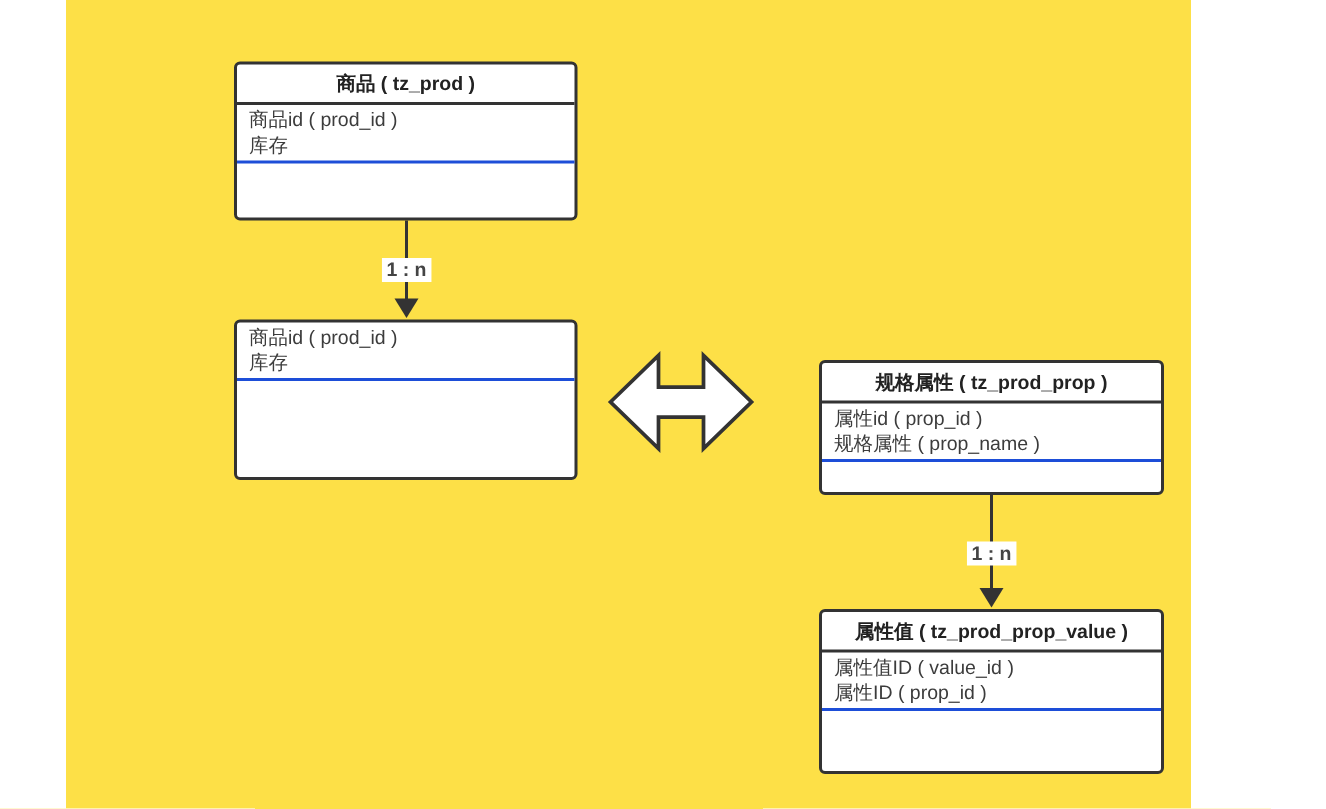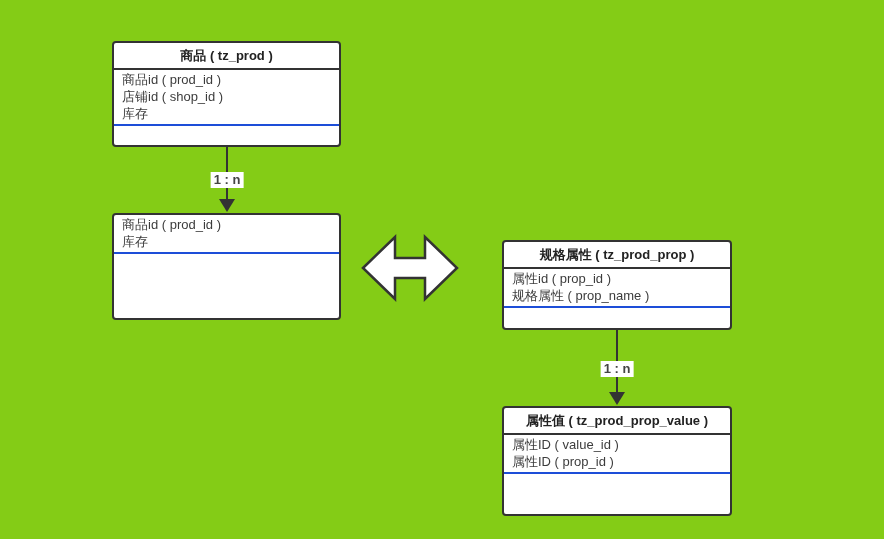--- a/index.html
+++ b/index.html
@@ -1,22 +1,23 @@
 <!DOCTYPE html>
 <html><head>
 <meta charset="utf-8">
 <style>
   html, body { margin: 0; padding: 0; background: #ffffff; }
   .canvas {
     position: relative;
-    width: 884px;
+    width: 750px;
     height: 539px;
-    background: #84cc16;
+    background: #fde047;
     font-family: "Liberation Sans", "DejaVu Sans", sans-serif;
     overflow: hidden;
+    margin-left: 44px;
   }
   
   .etable {
     position: absolute;
     box-sizing: border-box;
     display: flex;
     flex-direction: column;
     border: 2px solid #333333;
     border-radius: 4px;
     background: #ffffff;
@@ -74,21 +75,20 @@
 </style>
 </head>
 <body>
 
 <div class="canvas">
 
   <div class="etable" style="left:112px; top:41px; width:229px; height:106px;">
     <div class="t-header">商品 ( tz_prod )</div>
     <div class="t-body">
       <div>商品id ( prod_id )</div>
-      <div>店铺id ( shop_id )</div>
       <div>库存</div>
     </div>
     <div class="t-footer"></div>
   </div>
 
   <div class="conn-line" style="left:226px; top:147px; height:53px;"></div>
   <div class="arrow-head" style="left:219px; top:199px;"></div>
   <div class="conn-label" style="left:227px; top:172px;">1 : n</div>
 
   <div class="etable" style="left:112px; top:213px; width:229px; height:107px;">
@@ -112,19 +112,19 @@
     <div class="t-footer"></div>
   </div>
 
   <div class="conn-line" style="left:616px; top:330px; height:63px;"></div>
   <div class="arrow-head" style="left:609px; top:392px;"></div>
   <div class="conn-label" style="left:617px; top:361px;">1 : n</div>
 
   <div class="etable" style="left:502px; top:406px; width:230px; height:110px;">
     <div class="t-header">属性值 ( tz_prod_prop_value )</div>
     <div class="t-body">
-      <div>属性ID ( value_id )</div>
+      <div>属性值ID ( value_id )</div>
       <div>属性ID ( prop_id )</div>
     </div>
     <div class="t-footer"></div>
   </div>
 
 </div>
 
 </body></html>

